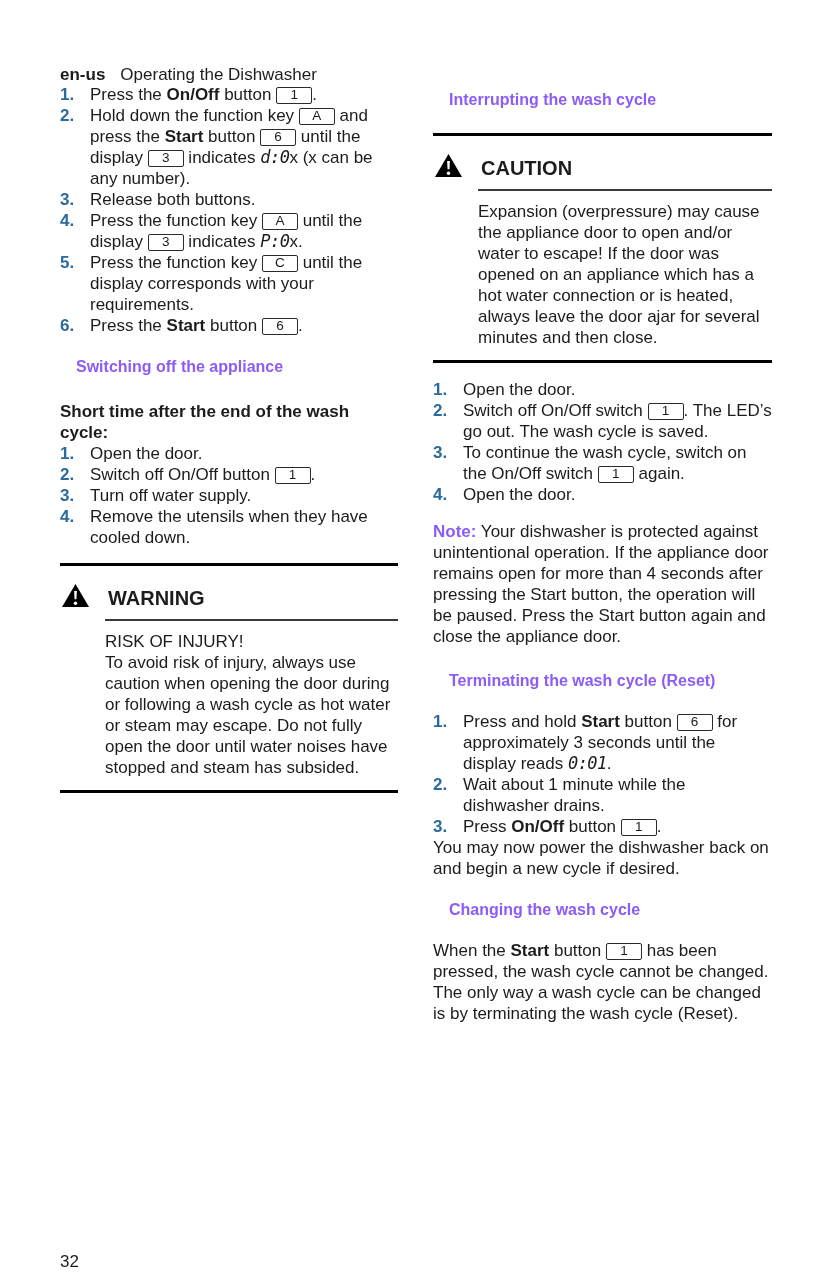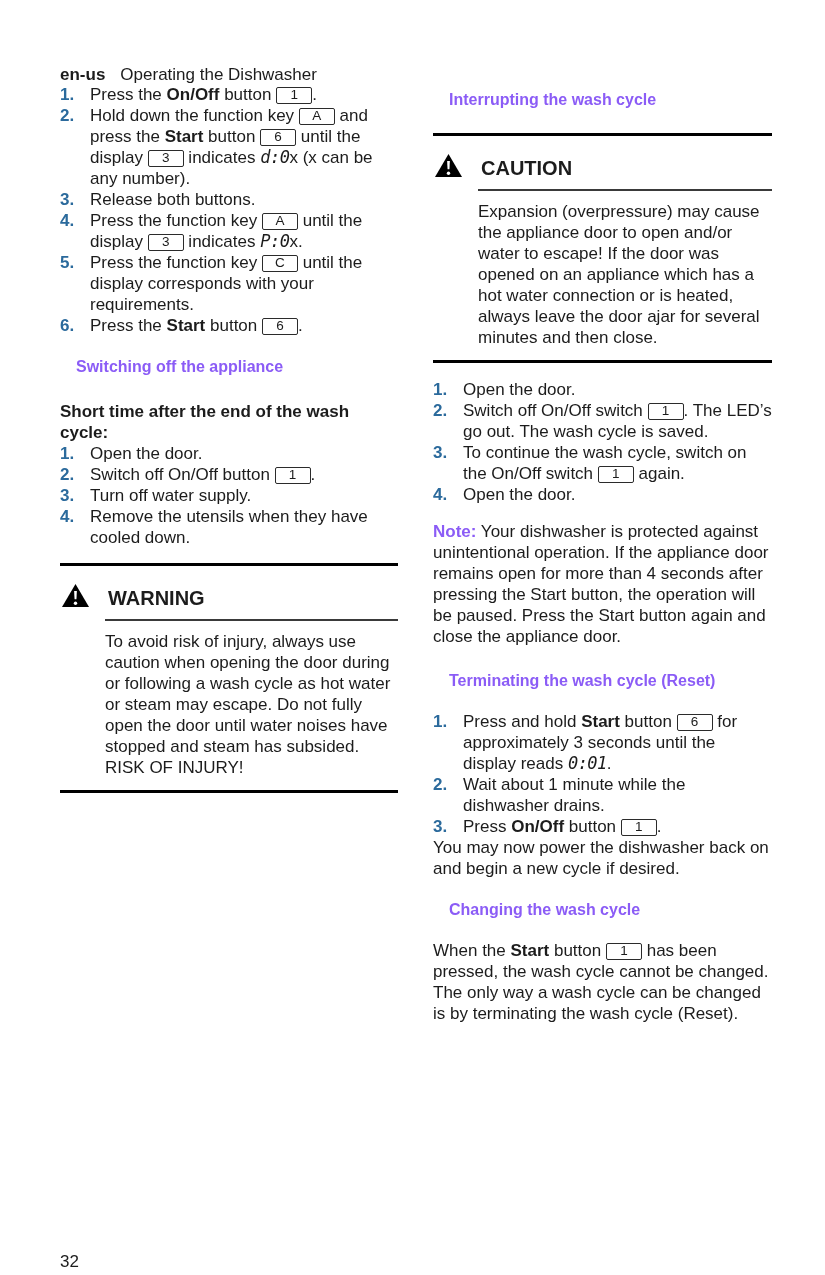--- a/index.html
+++ b/index.html
@@ -135,22 +135,22 @@
           <svg width="27" height="23" viewBox="0 0 27 23" aria-hidden="true">
             <path d="M13.5 0 L27 23 L0 23 Z" fill="#000"></path>
             <path d="M12.1 7 h2.8 l-0.5 8.2 h-1.8 Z" fill="#fff"></path>
             <circle cx="13.5" cy="19.2" r="1.7" fill="#fff"></circle>
           </svg>
         </span>
         <span class="alert-title">WARNING</span>
       </div>
       <div class="alert-rule"></div>
       <div class="alert-body">
+        <div>RISK OF INJURY!</div>
         <div>To avoid risk of injury, always use caution when opening the door during or following a wash cycle as hot water or steam may escape. Do not fully open the door until water noises have stopped and steam has subsided.</div>
-        <div>RISK OF INJURY!</div>
       </div>
     </div>
   </div>
 
   <div class="col col-right">
     <h2 class="heading" style="margin-top:2px;">Interrupting the wash cycle</h2>
 
     <div class="alert mt-caut">
       <div class="alert-head">
         <span>

